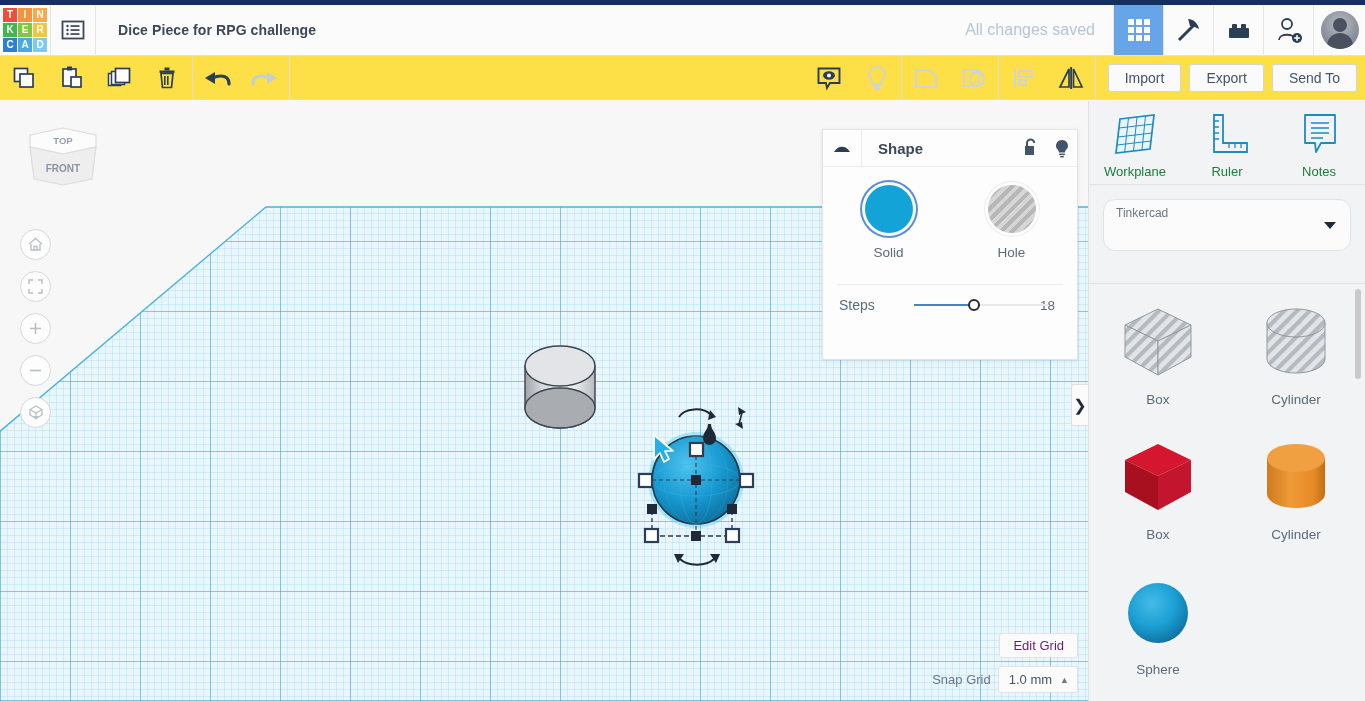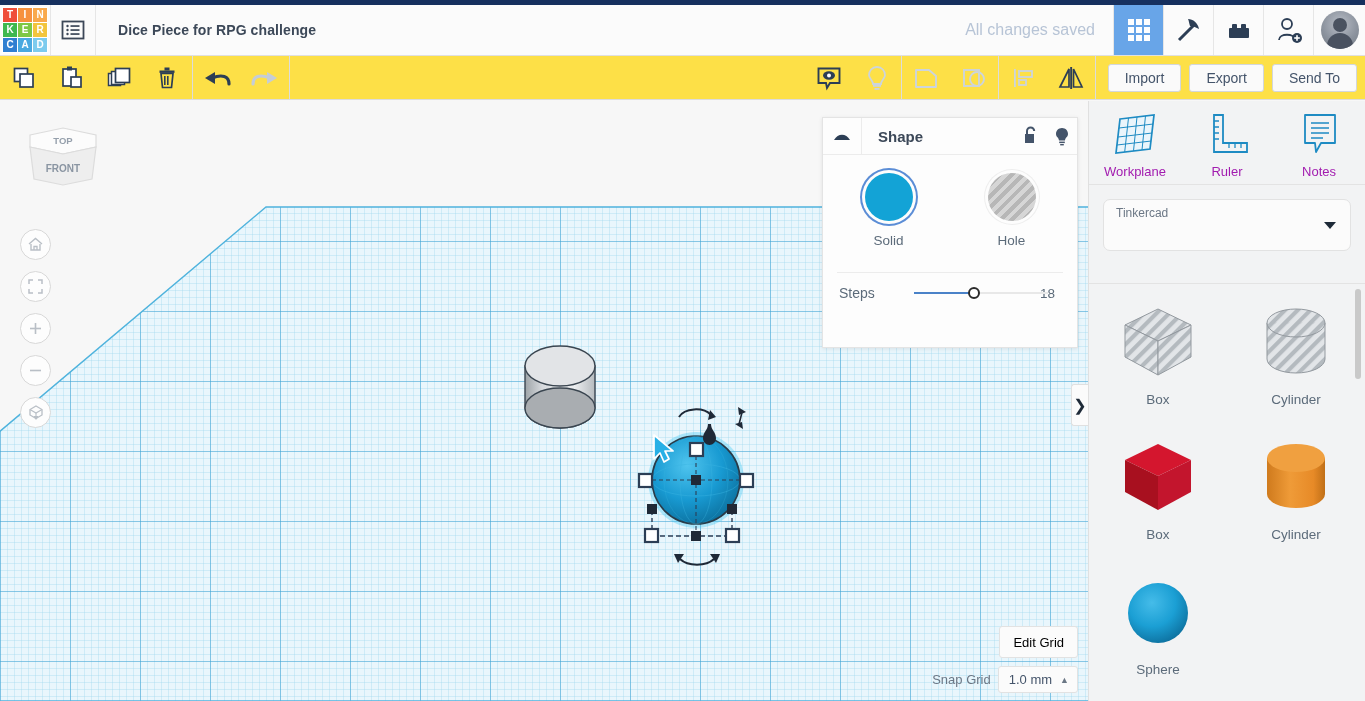--- a/index.html
+++ b/index.html
@@ -104,44 +104,44 @@
   .nav-btn {
     width: 31px; height: 31px; border-radius: 50%; border: 1px solid #d8d8d8;
     background: #fdfdfd; margin-bottom: 11px;
     display: flex; align-items: center; justify-content: center;
   }
   .grid-controls {
     position: absolute; right: 10px; bottom: 8px; text-align: right;
   }
   .edit-grid {
     display: inline-flex; align-items: center; justify-content: center;
-    height: 32px; padding: 8px 13px; background: #fbfbfb;
+    height: 25px; padding: 8px 13px; background: #fbfbfb;
     border: 1px solid #e2e2e2; border-radius: 3px;
-    font-size: 13px; color: #000000; margin-bottom: 8px;
+    font-size: 13px; color: #701a75; margin-bottom: 8px;
   }
   .snap-row { display: flex; align-items: center; justify-content: flex-end; }
   .snap-label { font-size: 13px; color: #6b7785; margin-right: 7px; }
   .snap-select {
     display: flex; align-items: center; height: 27px; padding: 0 8px 0 10px;
     background: #fbfbfb; border: 1px solid #e2e2e2; border-radius: 3px;
     font-size: 13px; color: #44546a;
   }
   .snap-caret { margin-left: 8px; font-size: 9px; color: #6b7785; }
 
   .collapse-tab {
     position: absolute; right: 0; top: 283px; width: 17px; height: 42px;
     background: #fbfbfb; border: 1px solid #e0e0e0; border-right: none;
     border-radius: 3px 0 0 3px; display: flex; align-items: center;
     justify-content: center; font-size: 16px; color: #1e2a38;
     font-family: "Liberation Sans", sans-serif;
   }
 
   
   .shape-panel {
-    position: absolute; left: 822px; top: 117px; width: 256px; height: 231px;
+    position: absolute; left: 822px; top: 129px; width: 256px; height: 231px;
     background: #fdfdfd; border: 1px solid #e4e4e4;
     box-shadow: 0 1px 4px rgba(0,0,0,.09);
   }
   .sp-header {
     height: 37px; display: flex; align-items: center;
     border-bottom: 1px solid #ececec; background: #fdfdfd;
   }
   .sp-collapse {
     width: 39px; height: 37px; display: flex; align-items: center;
     justify-content: center; border-right: 1px solid #ececec;
@@ -185,24 +185,24 @@
   
   .sidebar {
     position: absolute; top: 101px; right: 0; width: 277px; height: 600px;
     background: #f2f3f4; border-left: 1px solid #e0e0e0;
   }
   .sb-tools {
     display: flex; height: 84px; border-bottom: 1px solid #e3e3e3;
     padding-top: 8px;
   }
   .sb-tool { flex: 1; text-align: center; }
-  .sb-tool-label { font-size: 13px; color: #a21caf; margin-top: 3px; }
+  .sb-tool-label { font-size: 13px; color: #15803d; margin-top: 3px; }
   .sb-dropdown {
     margin: 14px 14px 0; height: 52px; background: #fbfbfb;
-    border: 1px solid #e2e2e2; border-radius: 7px;
+    border: 1px solid #e2e2e2; border-radius: 12px;
     padding: 6px 12px; position: relative;
   }
   .sb-dd-small { font-size: 12px; color: #6b7785; }
   .sb-dd-main { font-size: 16px; color: #3c4858; margin-top: 1px; }
   .sb-dd-caret {
     position: absolute; right: 14px; top: 22px;
     width: 0; height: 0; border-left: 6px solid transparent;
     border-right: 6px solid transparent; border-top: 7px solid #1e2a38;
   }
   .sb-gallery {

